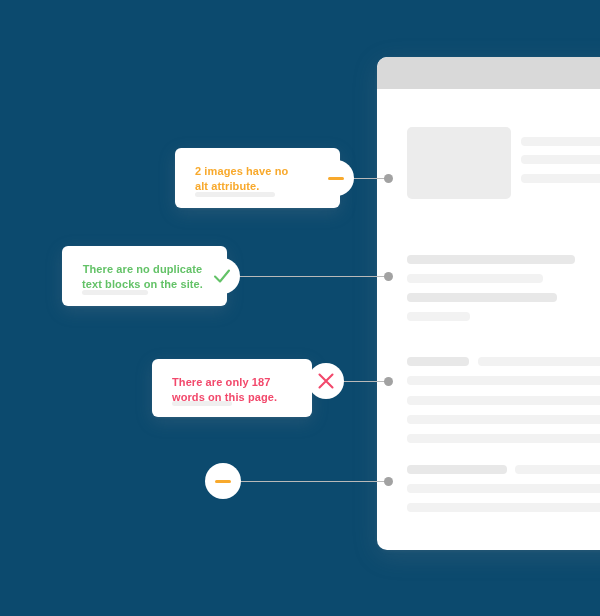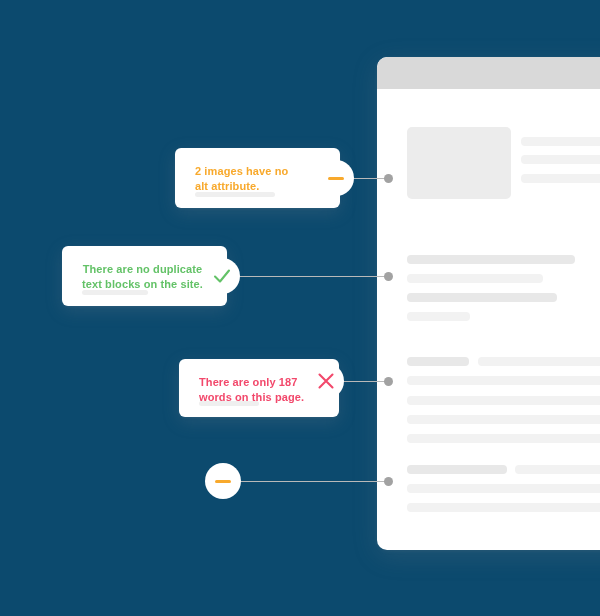--- a/index.html
+++ b/index.html
@@ -179,21 +179,21 @@
     <div class="card-text green">There are no duplicate
 text blocks on the site.</div>
     <div class="skel" style="top:44px; width:66px;"></div>
   </div>
   <div class="notch" style="left:204px; top:258px;">
     <svg width="22" height="22" viewBox="0 0 22 22">
       <path d="M4 11.5 L9 16.5 L18 5.5" fill="none" stroke="#63c267" stroke-width="2.1" stroke-linecap="round" stroke-linejoin="round"></path>
     </svg>
   </div>
 
-  <div class="card" style="left:179px; top:359px; width:160px; height:58px;">
+  <div class="card" style="left:152px; top:359px; width:160px; height:58px;">
     <div class="card-text red">There are only 187
 words on this page.</div>
     <div class="skel" style="top:42px; width:60px;"></div>
   </div>
   <div class="notch" style="left:308px; top:363px;">
     <svg width="20" height="20" viewBox="0 0 20 20">
       <path d="M3.5 3.5 L16.5 16.5 M16.5 3.5 L3.5 16.5" fill="none" stroke="#f2486b" stroke-width="2.1" stroke-linecap="round"></path>
     </svg>
   </div>
 

